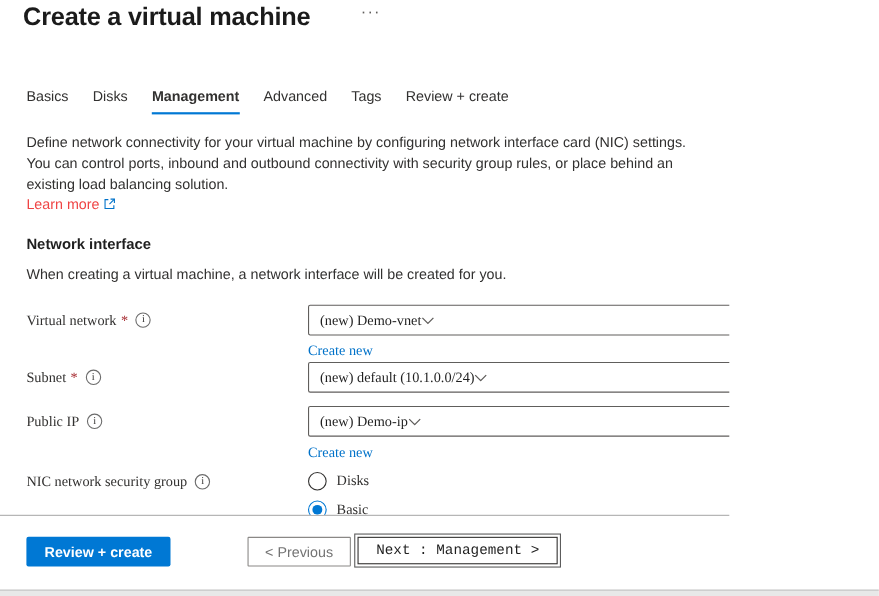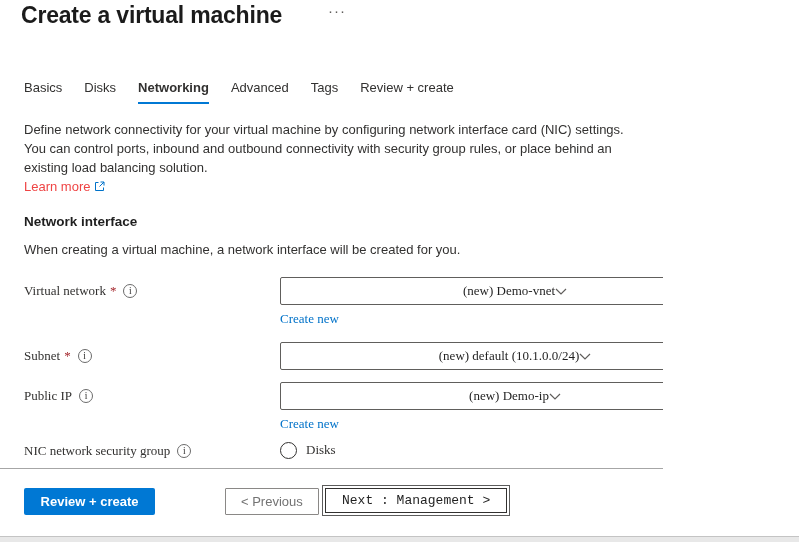--- a/index.html
+++ b/index.html
@@ -21,33 +21,33 @@
 
   .desc { margin: 16px 24px 0 24px; max-width: 658px; font-size: 13px; line-height: 19px; color: #323130; }
   .learn-more { display: inline-flex; align-items: center; gap: 4px; margin: 1px 0 0 24px;
                 color: #ef4444; font-size: 13px; text-decoration: none; cursor: pointer; }
 
   .section-title { margin: 19px 0 0 24px; font-size: 13.5px; font-weight: 700; color: #1f1f1f; }
   .section-desc { margin: 13px 24px 0 24px; font-size: 13px; }
 
   .form-row { display: flex; align-items: flex-start; padding-left: 24px; font-family: Liberation Serif, serif; }
   .row-vnet { margin-top: 20px; }
-  .row-subnet { margin-top: 14px; }
+  .row-subnet { margin-top: 1px; }
   .row-pip { margin-top: 12px; }
   .row-nsg { margin-top: 4px; }
   .label-cell { width: 256px; flex-shrink: 0; padding-top: 6px; font-size: 13px;
                 display: flex; align-items: center; }
   .req { color: #a4262c; margin-left: 4px; }
   .info-icon { width: 14px; height: 14px; min-width: 14px; border: 1px solid #6b6b6b; border-radius: 50%;
                margin-left: 7px; display: inline-flex; align-items: center; justify-content: center;
                font-size: 9.5px; color: #323130; cursor: default; }
   .info-icon::after { content: "i"; }
   .field-cell { width: 470px; }
   .dropdown { width: 470px; height: 28px; border: 1px solid #605e5c; border-radius: 2px;
-              background: #fff; display: flex; align-items: center; justify-content: center;
+              background: #fff; display: flex; align-items: center; justify-content: flex-start;
               padding: 0 10px; font-size: 13px; color: #1f1f1f; cursor: pointer; }
   .create-new { display: inline-block; margin-top: 4px; color: #0072c9; font-size: 13px;
                 text-decoration: none; cursor: pointer; line-height: 19px; }
 
   .radio-row { display: flex; align-items: center; gap: 9px; height: 26px; font-size: 13px; cursor: pointer; }
   .rb { width: 17px; height: 17px; border: 1px solid #323130; border-radius: 50%;
         background: #fff; position: relative; flex-shrink: 0; }
   .rb.sel { border-color: #0078d4; }
   .rb.sel::after { content: ""; position: absolute; left: 3px; top: 3px; right: 3px; bottom: 3px;
                    background: #0078d4; border-radius: 50%; }
@@ -75,21 +75,21 @@
   <div class="main">
 
     <div class="header">
       <h1 class="page-title">Create a virtual machine</h1>
       <span class="more">···</span>
     </div>
 
     <div class="tabs">
       <span class="tab">Basics</span>
       <span class="tab">Disks</span>
-      <span class="tab active">Networking</span>
+      <span class="tab active">Management</span>
       <span class="tab">Advanced</span>
       <span class="tab">Tags</span>
       <span class="tab">Review + create</span>
     </div>
 
     <p class="desc">Define network connectivity for your virtual machine by configuring network interface card (NIC) settings. You can control ports, inbound and outbound connectivity with security group rules, or place behind an existing load balancing solution.</p>
     <a class="learn-more">
       <span>Learn more</span>
       <svg width="11" height="11" viewBox="0 0 11 11">
         <path d="M4.5 1.5H1.5v8h8v-3" fill="none" stroke="#0072c9" stroke-width="1"></path>

